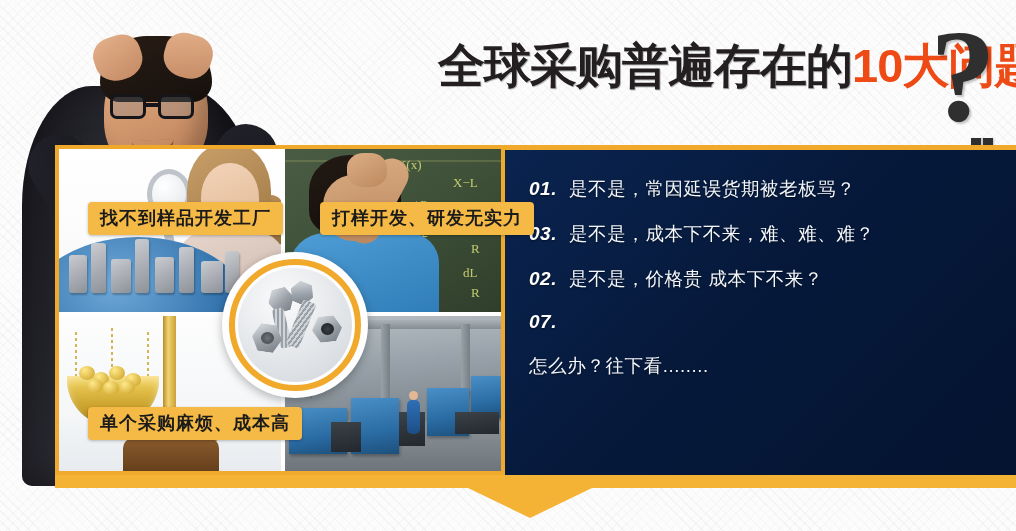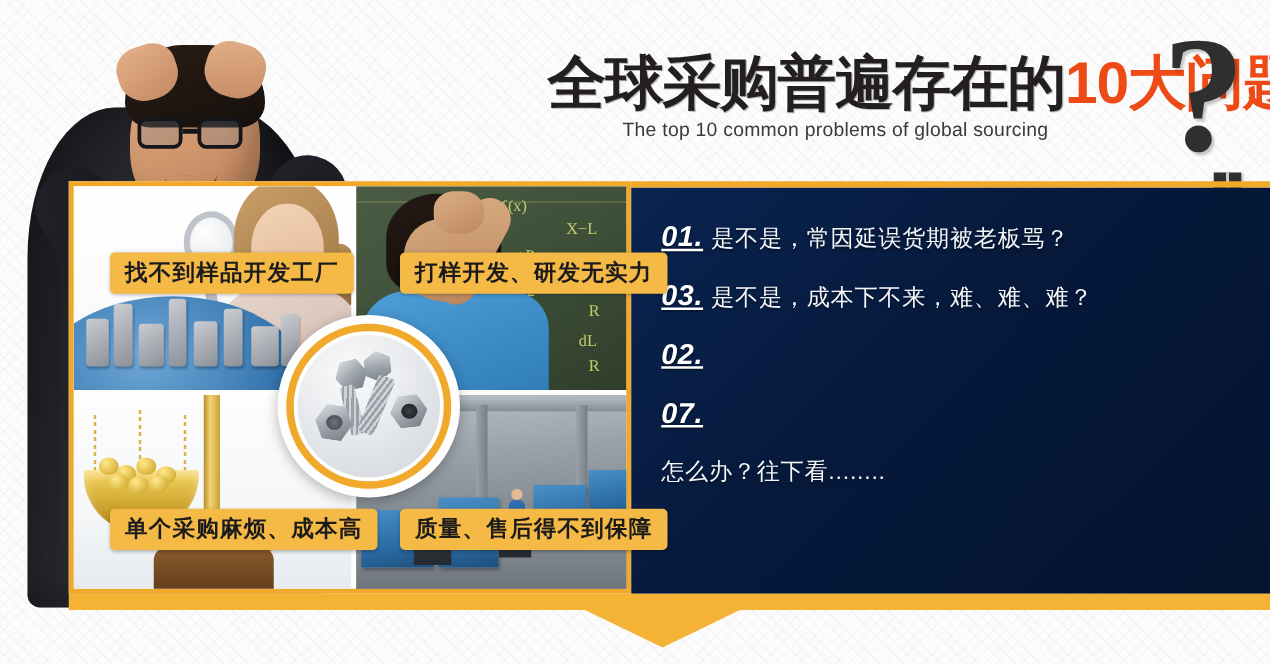--- a/index.html
+++ b/index.html
@@ -309,24 +309,23 @@
     border-top:5px solid #f0a92a;
   }
   .navy-list{
     position:absolute; left:24px; top:26px; right:14px;
   }
   .li{
     display:flex; align-items:baseline; margin-bottom:20px;
     white-space:nowrap;
   }
   .li-num{
-    font-style:italic; font-weight:bold; font-size:23px; color:#ffffff;
+    font-style:italic; font-weight:bold; font-size:19px; color:#ffffff;
     min-width:40px; letter-spacing:.5px;
     text-shadow:0 1px 2px rgba(0,0,0,.5);
-    text-decoration:underline;
   }
   .li-txt{
     font-size:18.5px; color:#f4f7fb; letter-spacing:.6px;
     text-shadow:0 1px 2px rgba(0,0,0,.5);
   }
   .navy-foot{
     margin-top:4px; font-size:18.5px; color:#f4f7fb; letter-spacing:.6px;
     text-shadow:0 1px 2px rgba(0,0,0,.5);
   }
 
@@ -385,21 +384,20 @@
     <div class="m-cuff left"></div>
     <div class="m-cuff right"></div>
     <div class="m-hand left"></div>
     <div class="m-hand right"></div>
   </div>
 
   <div class="header">
     <div class="title-row">
       <span class="t-dark">全球采购普遍存在的</span><span class="t-orange">10大问题</span>
     </div>
-    <div class="subtitle">The top 10 common problems of global sourcing</div>
     <div class="qmark">?</div>
     <div class="qdot"></div>
   </div>
 
   <div class="collage">
 
     <div class="cell c-tl">
       <div class="tl-mirror"></div>
       <div class="tl-mirror-h"></div>
       <div class="tl-pony"></div>
@@ -485,35 +483,35 @@
         <div class="bolt" style="left:23px; top:64px; width:13px; height:12px; border-radius:50%; background:radial-gradient(circle,#6d747b,#3d4248);"></div>
         <div class="bolt bolt-head" style="left:74px; top:48px; width:30px; height:26px; clip-path:polygon(25% 0,75% 0,100% 50%,75% 100%,25% 100%,0 50%); transform:rotate(-6deg);"></div>
         <div class="bolt" style="left:83px; top:55px; width:13px; height:12px; border-radius:50%; background:radial-gradient(circle,#3a4046,#181c20);"></div>
       </div>
     </div>
   </div>
 
   <div class="cap cap1">找不到样品开发工厂</div>
   <div class="cap cap2">打样开发、研发无实力</div>
   <div class="cap cap3">单个采购麻烦、成本高</div>
-  <div class="cap cap4">质量、售后得不到保障</div>
 
   <div class="navy">
     <div class="navy-list">
 
       <div class="li">
         <span class="li-num">01.</span>
         <span class="li-txt">是不是，常因延误货期被老板骂？</span>
       </div>
       <div class="li">
         <span class="li-num">03.</span>
         <span class="li-txt">是不是，成本下不来，难、难、难？</span>
       </div>
       <div class="li">
         <span class="li-num">02.</span>
+        <span class="li-txt">是不是，价格贵 成本下不来？</span>
       </div>
       <div class="li">
         <span class="li-num">07.</span>
       </div>
 
       <div class="navy-foot">怎么办？往下看........</div>
     </div>
   </div>
 
   <div class="orange-bar"></div>

